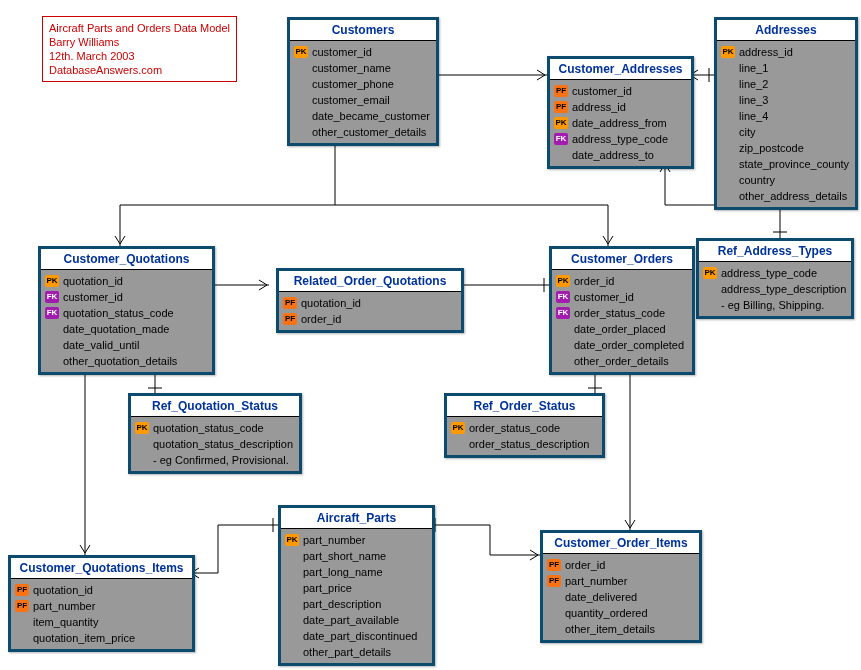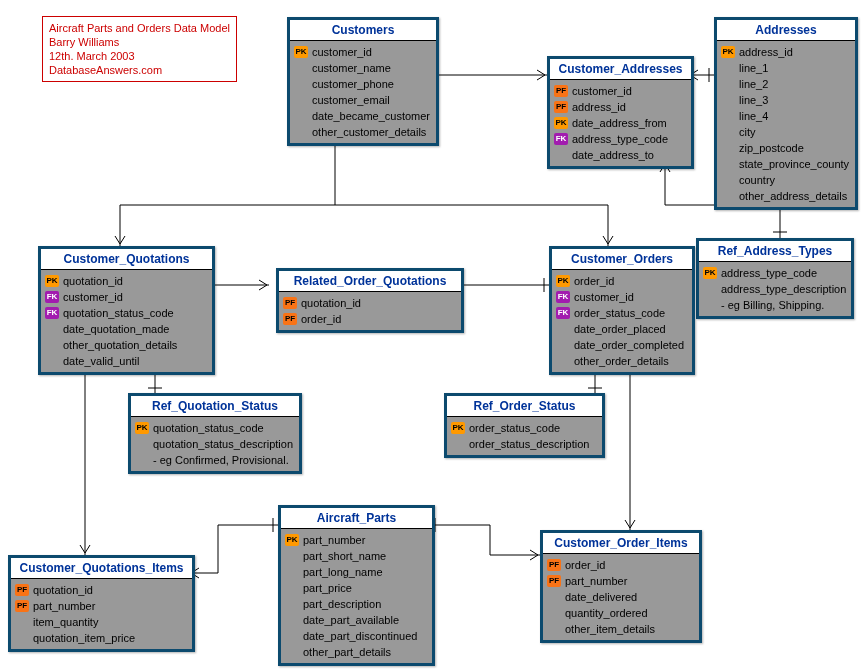--- a/index.html
+++ b/index.html
@@ -224,25 +224,25 @@
       <div class="attr">
         <span class="key fk">FK</span>
         <span>quotation_status_code</span>
       </div>
       <div class="attr">
         <span class="nokey"></span>
         <span>date_quotation_made</span>
       </div>
       <div class="attr">
         <span class="nokey"></span>
+        <span>date_valid_until</span>
+      </div>
+      <div class="attr">
+        <span class="nokey"></span>
         <span>other_quotation_details</span>
-      </div>
-      <div class="attr">
-        <span class="nokey"></span>
-        <span>date_valid_until</span>
       </div>
     </div>
 </div>
 
 <div class="entity" style="left:276px;top:268px;width:182px">
   <div class="entity-title">Related_Order_Quotations</div>
   <div class="entity-body">
       <div class="attr">
         <span class="key pf">PF</span>
         <span>quotation_id</span>

